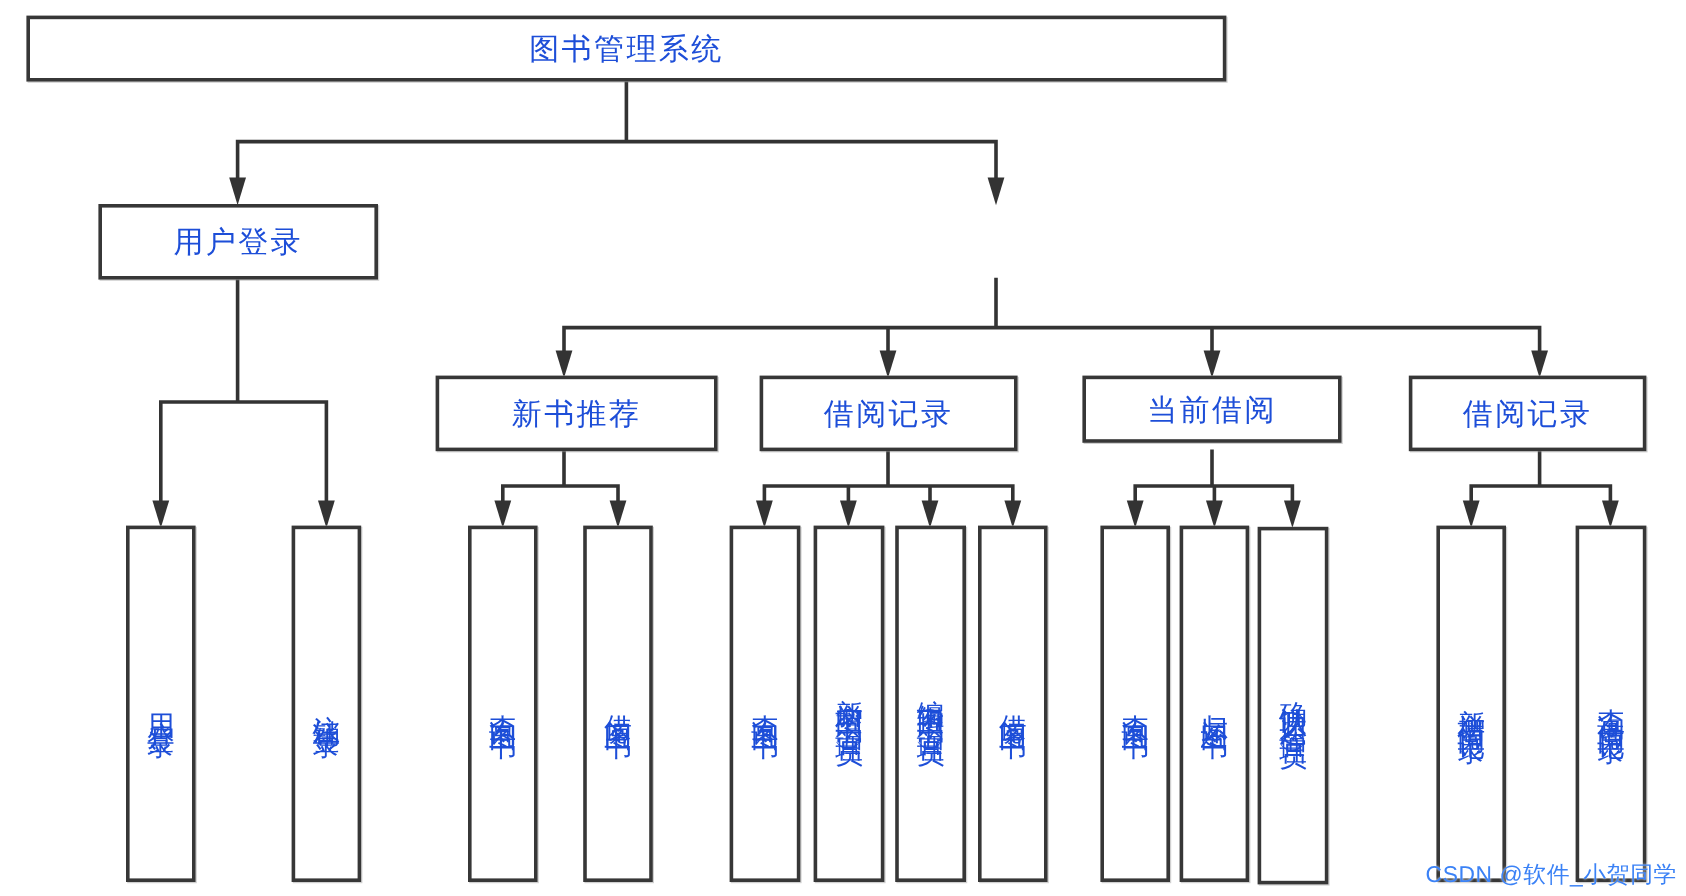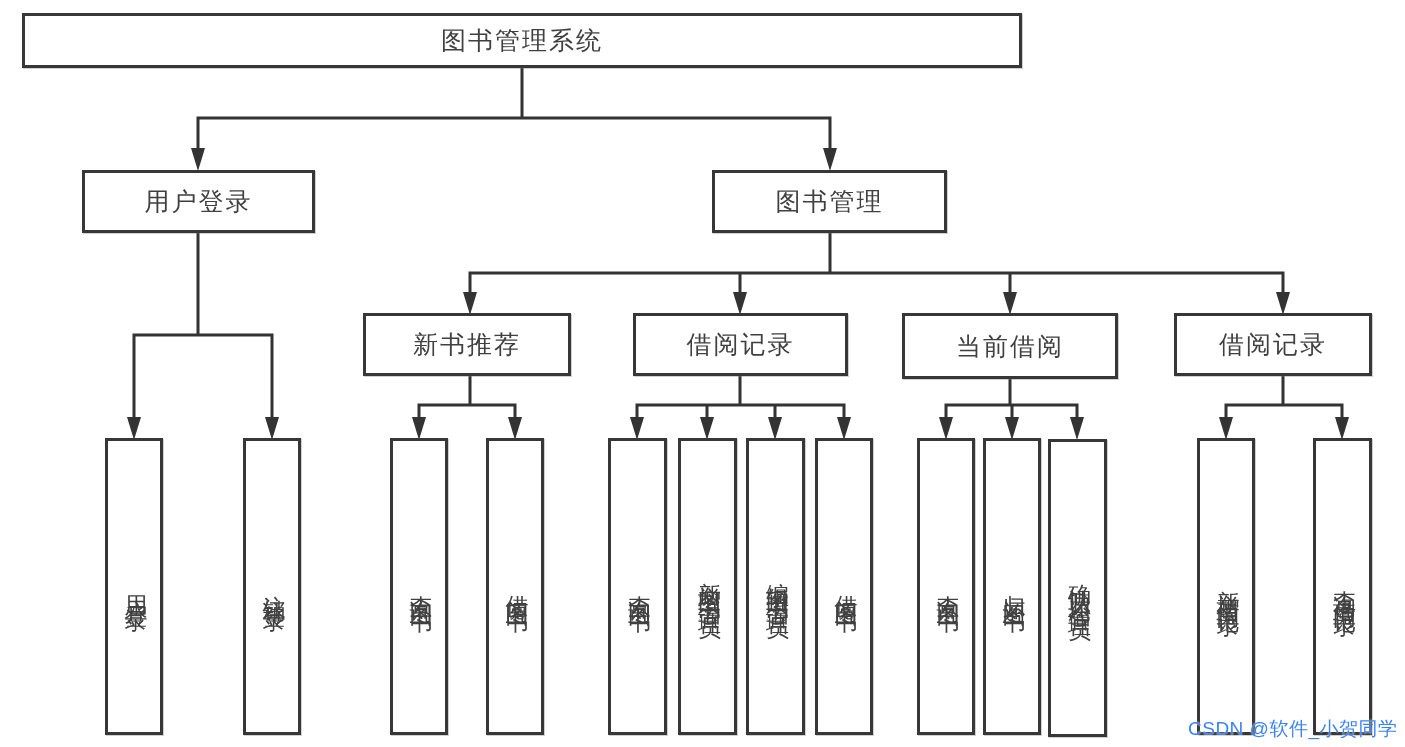--- a/index.html
+++ b/index.html
@@ -20,27 +20,26 @@
     left: 0; top: 0;
     width: 1405px;
     height: 747px;
     z-index: 1;
   }
   .node {
     position: absolute;
     box-sizing: border-box;
     background: #ffffff;
     border: 3px solid #373737;
-    color: #404040;
+    color: #1d4ed8;
     display: flex;
     align-items: center;
     justify-content: center;
     z-index: 2;
     box-shadow: 1px 1px 0 rgba(120,120,120,0.35);
-    font-family: Liberation Mono, monospace;
   }
   .h-node {
     font-size: 25px;
     letter-spacing: 2px;
     white-space: nowrap;
   }
   .v-node {
     writing-mode: vertical-rl;
     font-size: 23px;
     letter-spacing: 5px;
@@ -100,25 +99,24 @@
       <polygon points="1005,417 1019,417 1012,440"></polygon>
       <polygon points="1070,417 1084,417 1077,440"></polygon>
       <polygon points="1219,417 1233,417 1226,440"></polygon>
       <polygon points="1335,417 1349,417 1342,440"></polygon>
     </g>
   </svg>
 
   <div class="node h-node" style="left:22px; top:13px; width:1000px; height:55px;">图书管理系统</div>
 
   <div class="node h-node" style="left:82px; top:170px; width:233px; height:63px;">用户登录</div>
-  <div class="node h-node" style="left:712px; top:170px; width:235px; height:63px;">图书管理</div>
 
-  <div class="node h-node" style="left:363px; top:313px; width:208px; height:63px;">新书推荐</div>
+  <div class="node h-node" style="left:363px; top:313px; width:235px; height:63px;">新书推荐</div>
   <div class="node h-node" style="left:633px; top:313px; width:215px; height:63px;">借阅记录</div>
-  <div class="node h-node" style="left:902px; top:313px; width:216px; height:66px;">当前借阅</div>
+  <div class="node h-node" style="left:902px; top:313px; width:216px; height:56px;">当前借阅</div>
   <div class="node h-node" style="left:1174px; top:313px; width:198px; height:63px;">借阅记录</div>
 
   <div class="node v-node" style="left:105px; top:438px; width:58px; height:297px;">用户登录</div>
   <div class="node v-node" style="left:243px; top:438px; width:58px; height:297px;">注销登录</div>
 
   <div class="node v-node" style="left:390px; top:438px; width:58px; height:297px;">查询图书</div>
   <div class="node v-node" style="left:486px; top:438px; width:58px; height:297px;">借阅图书</div>
 
   <div class="node v-node" style="left:608px; top:438px; width:59px; height:297px;">查询图书</div>
   <div class="node v-node" style="left:678px; top:438px; width:59px; height:297px;">新增图书（管理员）</div>

